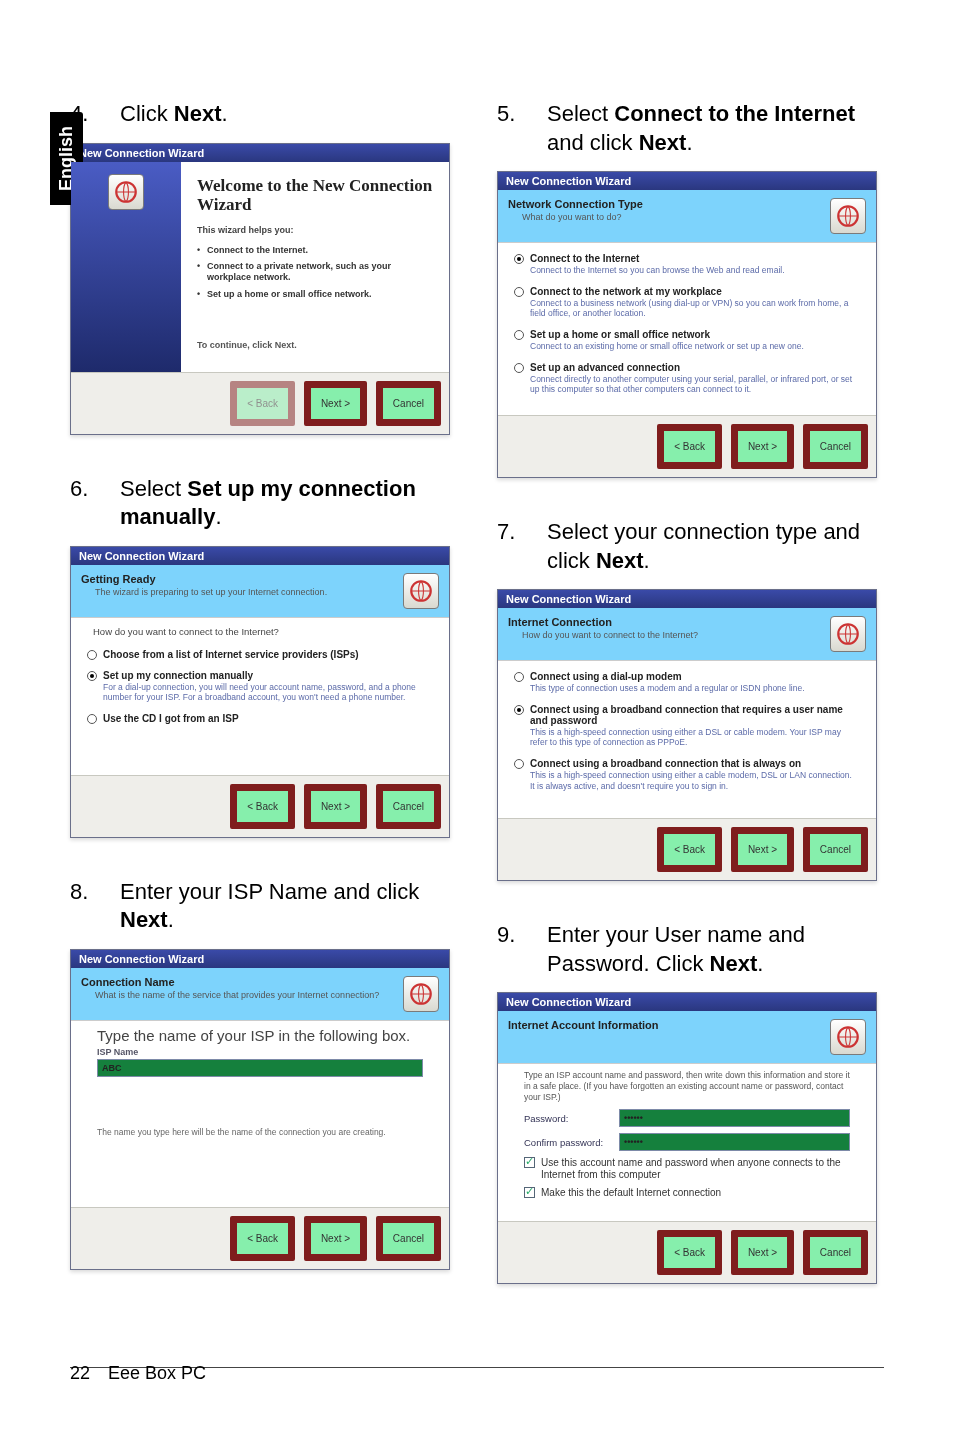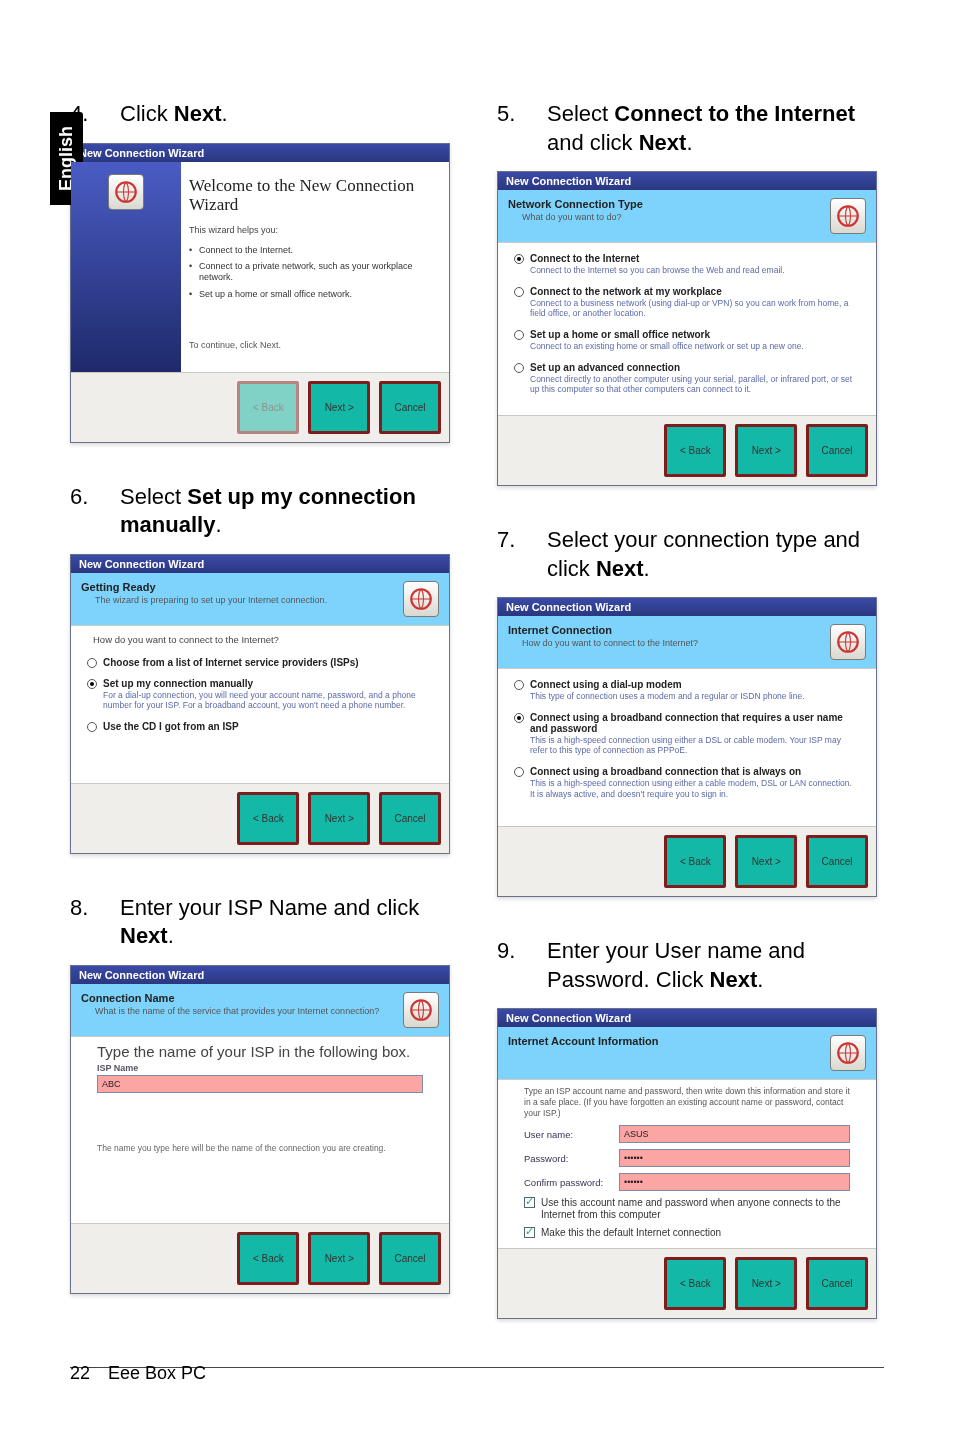--- a/index.html
+++ b/index.html
@@ -35,40 +35,40 @@
   .wiz-title {
     background: linear-gradient(#3a4aa8, #2a377f);
     color: #fff; padding: 3px 8px; font-size: 11px; font-weight: bold;
   }
   .wiz-body { background: #fff; min-height: 210px; position: relative; }
   .wiz-footer {
     background: #efeeea; border-top: 1px solid #c8c8c0;
     padding: 8px; text-align: right;
   }
   .wiz-btn {
-    display: inline-block; min-width: 62px; padding: 18px 10px;
-    border: 3px solid #7f1d1d; background: #14b8a6;
+    display: inline-block; min-width: 62px; padding: 10px 10px;
+    border: 7px solid #7f1d1d; background: #86efac;
     font-size: 10px; margin-left: 6px; text-align: center;
     border-radius: 2px;
   }
   .wiz-icon {
     width: 36px; height: 36px; border: 1px solid #7a7a7a; border-radius: 4px;
     background: linear-gradient(#fff,#d9d9d0);
     display: flex; align-items: center; justify-content: center;
   }
   .wiz-icon svg { width: 26px; height: 26px; }
 
   
   .s4-body { display: flex; }
   .s4-left {
     width: 110px;
     background: linear-gradient(#4a5cc4, #1e2a6b);
     padding: 12px; display:flex; align-items:flex-start; justify-content:center;
   }
-  .s4-right { flex:1; padding: 14px 8px; }
+  .s4-right { flex:1; padding: 14px 16px; font-weight: bold; }
   .s4-h { font-family: Georgia, serif; font-size: 17px; color: #222; margin-bottom: 10px; line-height: 1.15; }
   .s4-sub { font-size: 9px; color: #444; margin-bottom: 10px; }
   .s4-bul { font-size: 9px; color: #333; margin-bottom: 6px; padding-left: 10px; position: relative; line-height: 1.2; }
   .s4-bul::before { content: "•"; position: absolute; left: 0; top: 0; font-size: 9px; }
   .s4-cont { font-size: 9px; color: #555; margin-top: 40px; }
 
   .hdr { display: flex; padding: 8px 10px; border-bottom: 1px solid #ccc; background:#7dd3fc; }
   .hdr-left { flex: 1; }
   .hdr-t { font-size: 11px; font-weight: bold; color: #222; }
   .hdr-s { font-size: 9px; color: #555; margin-left: 14px; margin-top: 2px; }
@@ -76,21 +76,21 @@
   .opt-area { padding: 10px 22px 10px 32px; }
   .opt { position: relative; margin-bottom: 10px; }
   .radio { position: absolute; left: -16px; top: 1px; width: 10px; height: 10px; border: 1px solid #555; border-radius: 50%; background:#fff; }
   .radio.sel::after { content:""; position:absolute; left:2px; top:2px; width:4px; height:4px; background:#000; border-radius:50%; }
   .opt-t { font-size: 10px; font-weight: bold; color: #222; }
   .opt-d { font-size: 8.5px; color: #5b6aa8; line-height: 1.25; margin-top: 1px; }
   .prompt { font-size: 9.5px; color: #444; padding: 8px 22px 2px 22px; }
 
   .form-row { display: flex; align-items: center; padding: 3px 26px; font-size: 9.5px; color: #333; }
   .form-row label { width: 95px; color: #335; }
-  .tb { flex: 1; height: 18px; border: 1px solid #7d8aa8; background: #fca5a5; padding: 0 4px; font-size: 9px; line-height:16px; color:#222; overflow:hidden; }
+  .tb { flex: 1; height: 18px; border: 1px solid #7d8aa8; background: #15803d; padding: 0 4px; font-size: 9px; line-height:16px; color:#222; overflow:hidden;font-weight:bold; }
   .chk { width: 11px; height: 11px; border: 1px solid #567; background:#fff; margin-right: 6px; position: relative; flex-shrink: 0; }
   .chk.sel::after { content:"✓"; position:absolute; left:0; top:-3px; font-size:11px; color:#2a6; }
   .chk-row { display: flex; align-items: flex-start; padding: 3px 26px; font-size: 10px; color: #333; line-height: 1.2; }
   .note { font-size: 8.5px; color: #555; padding: 6px 26px 4px 26px; line-height: 1.25; }
   .field-label { font-size: 15px; color:#444; padding: 6px 26px 1px 26px; }
   .isp-label { font-size: 9px; color:#556; padding: 2px 26px 0 26px; font-weight: bold; }
   .isp-hint { font-size: 8.5px; color:#666; padding: 4px 26px 0 26px; margin-top: 44px; }
 
   .footer-line { position:absolute; left:70px; right:70px; bottom:70px; border-top:1px solid #444; }
   .footer-row { position:absolute; left:70px; bottom:54px; font-size: 18px; display:flex; gap:18px; }
@@ -346,24 +346,20 @@
               </div>
               <div class="wiz-icon">
                 <svg viewBox="0 0 24 24">
                     <ellipse cx="12" cy="12" rx="9" ry="9" fill="none" stroke="#c33" stroke-width="2"></ellipse>
                     <path d="M3 12h18M12 3c3 3 3 15 0 18M12 3c-3 3-3 15 0 18" fill="none" stroke="#c33" stroke-width="1"></path>
                   </svg>
               </div>
             </div>
             <div class="note">Type an ISP account name and password, then write down this information and store it in a safe place. (If you have forgotten an existing account name or password, contact your ISP.)</div>
             <div class="form-row">
-              <label>User name:</label>
-              <div class="tb">ASUS</div>
-            </div>
-            <div class="form-row">
               <label>Password:</label>
               <div class="tb">••••••</div>
             </div>
             <div class="form-row">
               <label>Confirm password:</label>
               <div class="tb">••••••</div>
             </div>
             <div class="chk-row">
               <div class="chk sel"></div>
               <div>Use this account name and password when anyone connects to the Internet from this computer</div>

